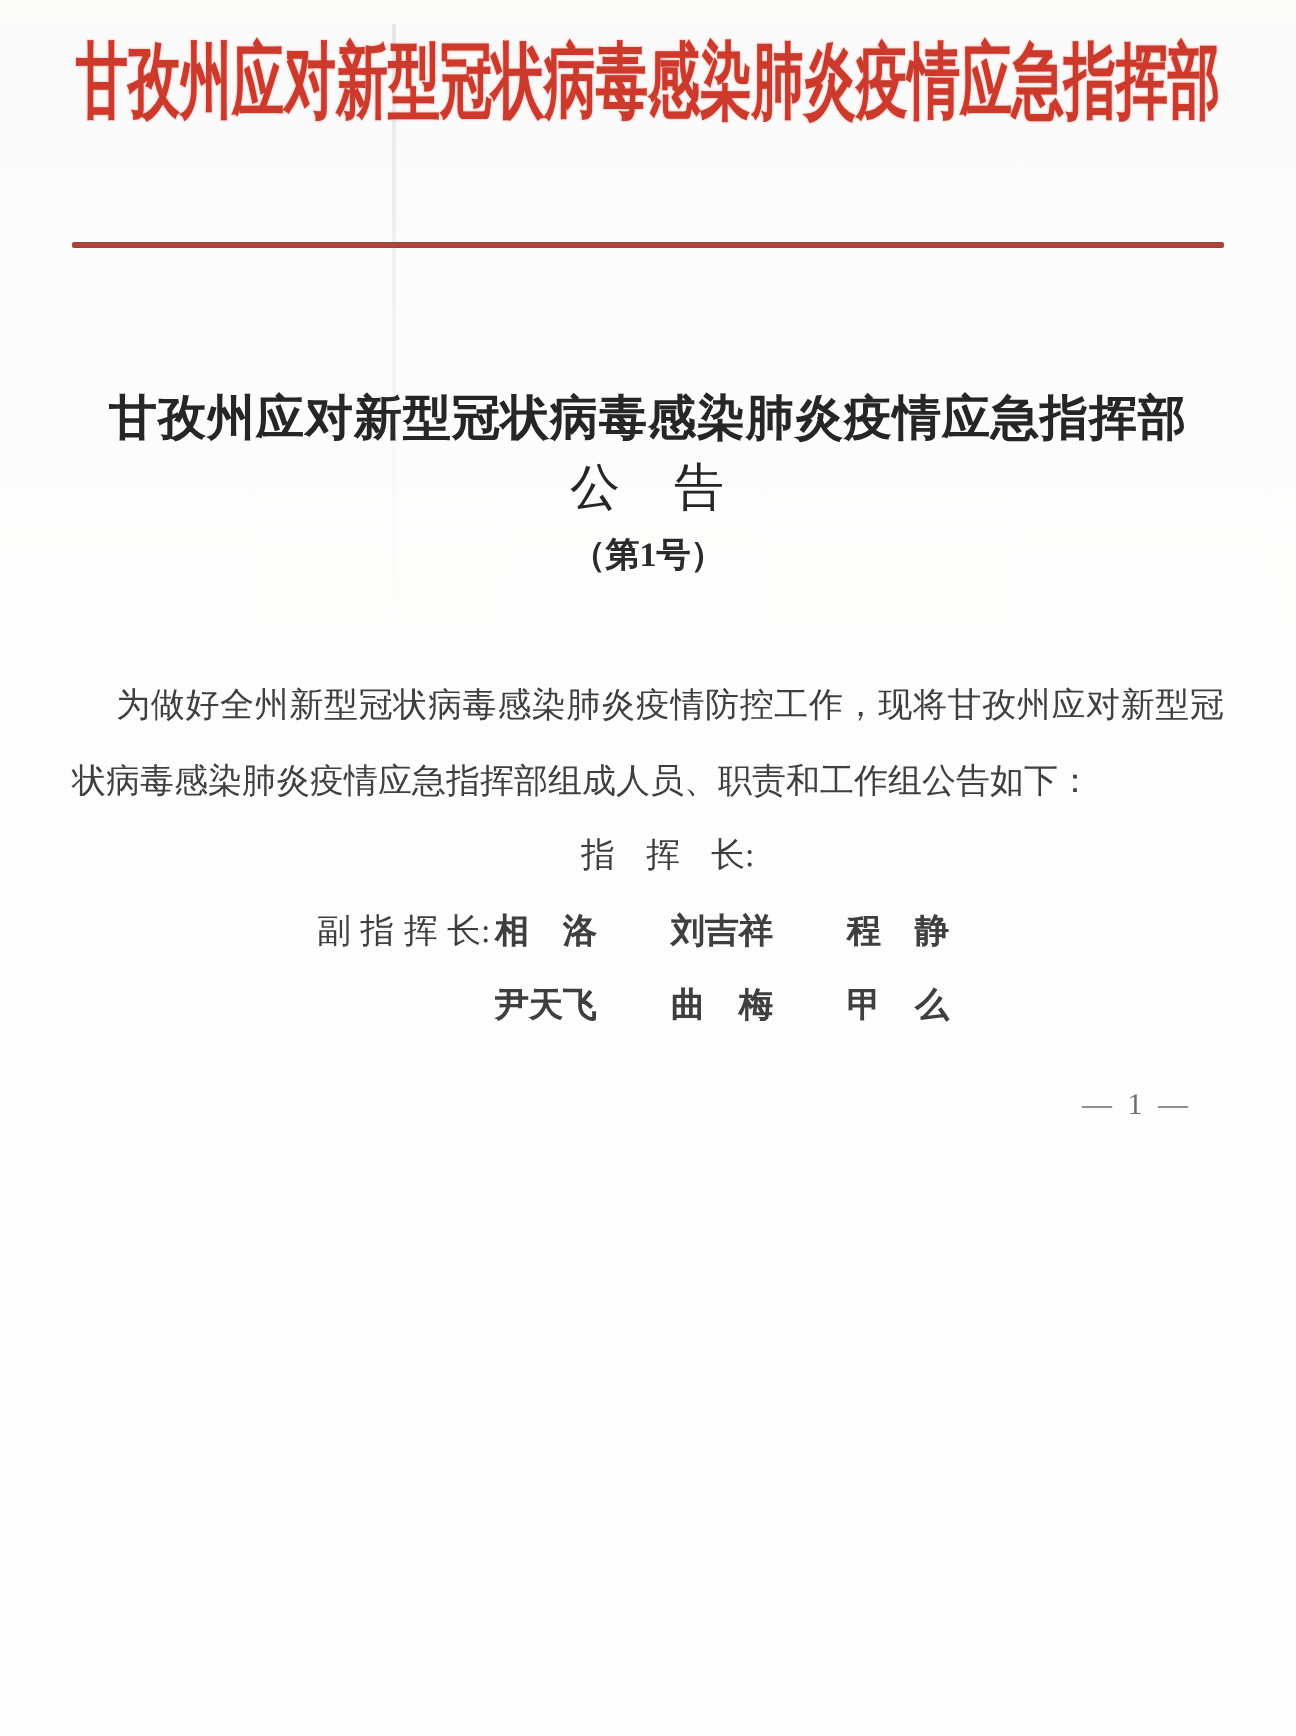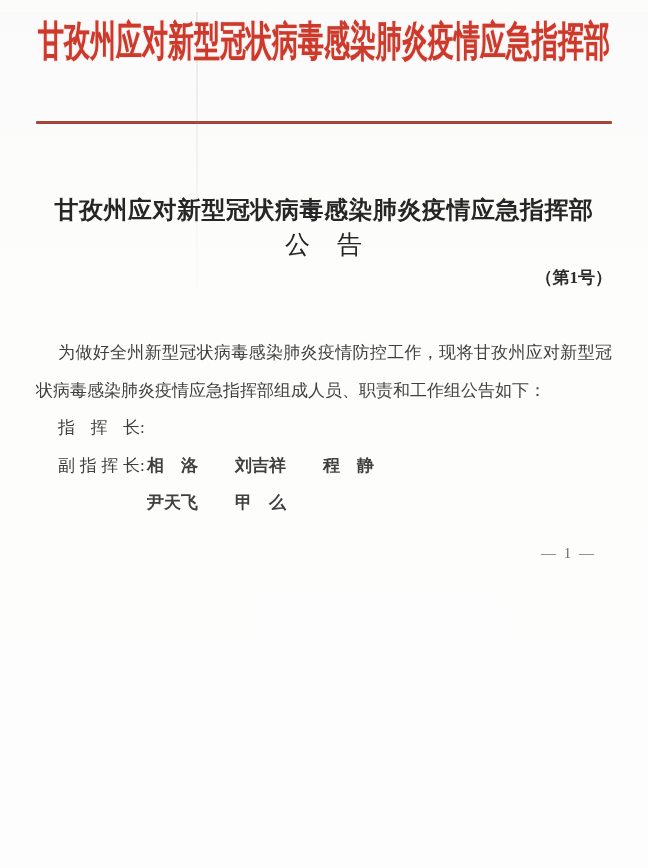--- a/index.html
+++ b/index.html
@@ -72,21 +72,21 @@
     margin-top: 2px;
     text-align: center;
     font-size: 25px;
     line-height: 31px;
     font-weight: normal;
     color: #262626;
     letter-spacing: 1px;
   }
   .doc-number {
     margin-top: 7px;
-    text-align: right;
+    text-align: center;
     font-size: 17px;
     line-height: 22px;
     font-weight: bold;
     color: #2b2b2b;
   }
   
   .doc-body {
     margin-top: 45px;
     font-size: 17px;
     line-height: 37.5px;
@@ -97,20 +97,21 @@
     text-align: justify;
     text-justify: inter-character;
     text-indent: 1.3em;
   }
   
   .roster-row {
     display: flex;
     align-items: baseline;
     padding-left: 22px;
     height: 37.5px;
+    justify-content: center;
   }
   .roster-label {
     width: 89px;
     flex: 0 0 89px;
     display: flex;
     align-items: baseline;
     white-space: nowrap;
   }
   .roster-label .label-chars {
     display: inline-block;
@@ -175,20 +176,21 @@
           <span>:</span>
       </span>
       <span class="name-cell">相　洛</span>
       <span class="name-cell">刘吉祥</span>
       <span class="name-cell">程　静</span>
     </div>
 
     <div class="roster-row">
       <span class="roster-label"></span>
       <span class="name-cell">尹天飞</span>
+      <span class="name-cell">曲　梅</span>
       <span class="name-cell">甲　么</span>
     </div>
 
 
   </div>
 
   <div class="page-number">— 1 —</div>
 
 </div>
 

